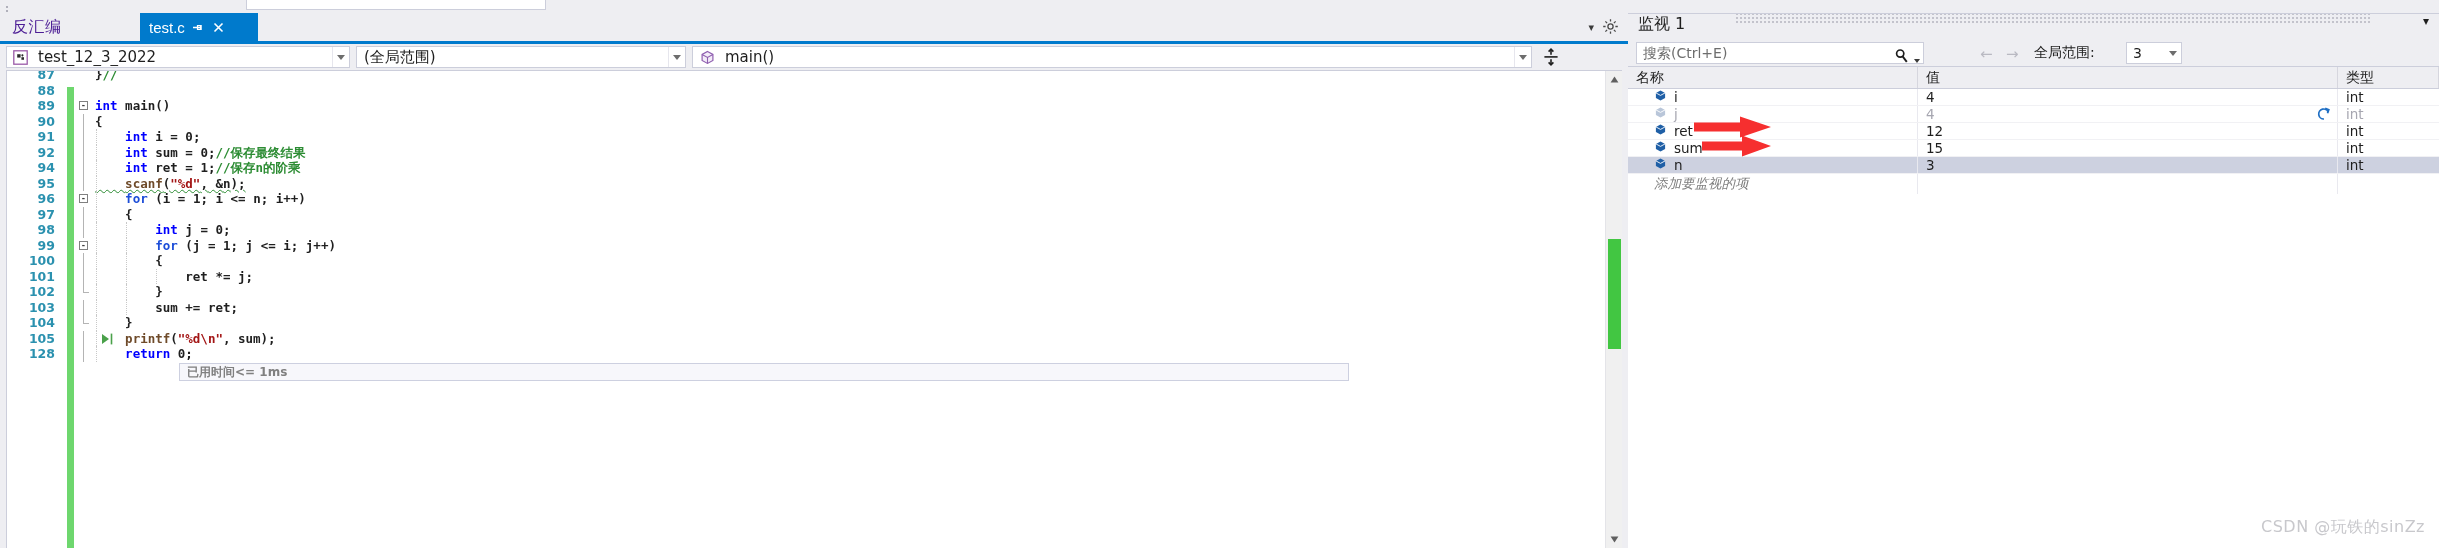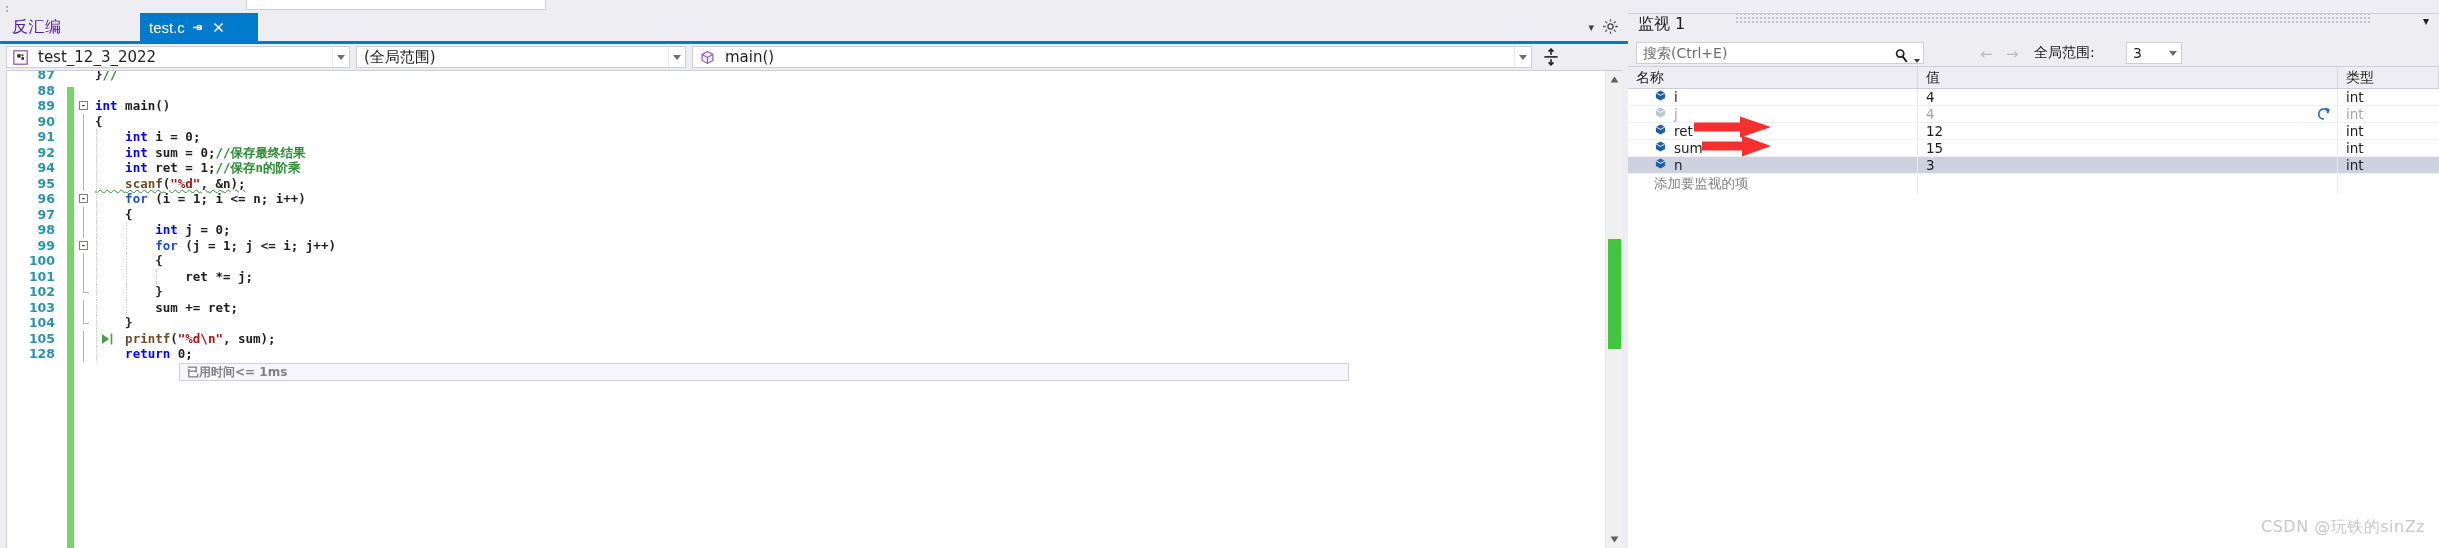--- a/index.html
+++ b/index.html
@@ -302,21 +302,21 @@
   .wg-row.stale .var-name,
   .wg-row.stale .var-val,
   .wg-row.stale .var-type { color: #a6a6b0; }
   .refresh-icon {
     position: absolute; right: 6px; top: 1px; cursor: pointer;
   }
   .wg-add-row {
     position: relative; height: 20px; display: flex; align-items: center;
   }
   .wg-add-row .add-text {
-    width: 290px; padding-left: 26px; font-size: 13.5px; color: #808080;
+    width: 290px; padding-left: 26px; font-size: 13.5px; font-style: italic; color: #808080;
     font-family: "DejaVu Sans", sans-serif; border-right: 1px solid #e9e9ef; height: 100%;
     display: flex; align-items: center;
   }
   .wg-add-row .add-rest { width: 420px; height: 100%; border-right: 1px solid #e9e9ef; }
 
   
   .annot-arrow { position: absolute; z-index: 40; }
 
   
   .watermark {

